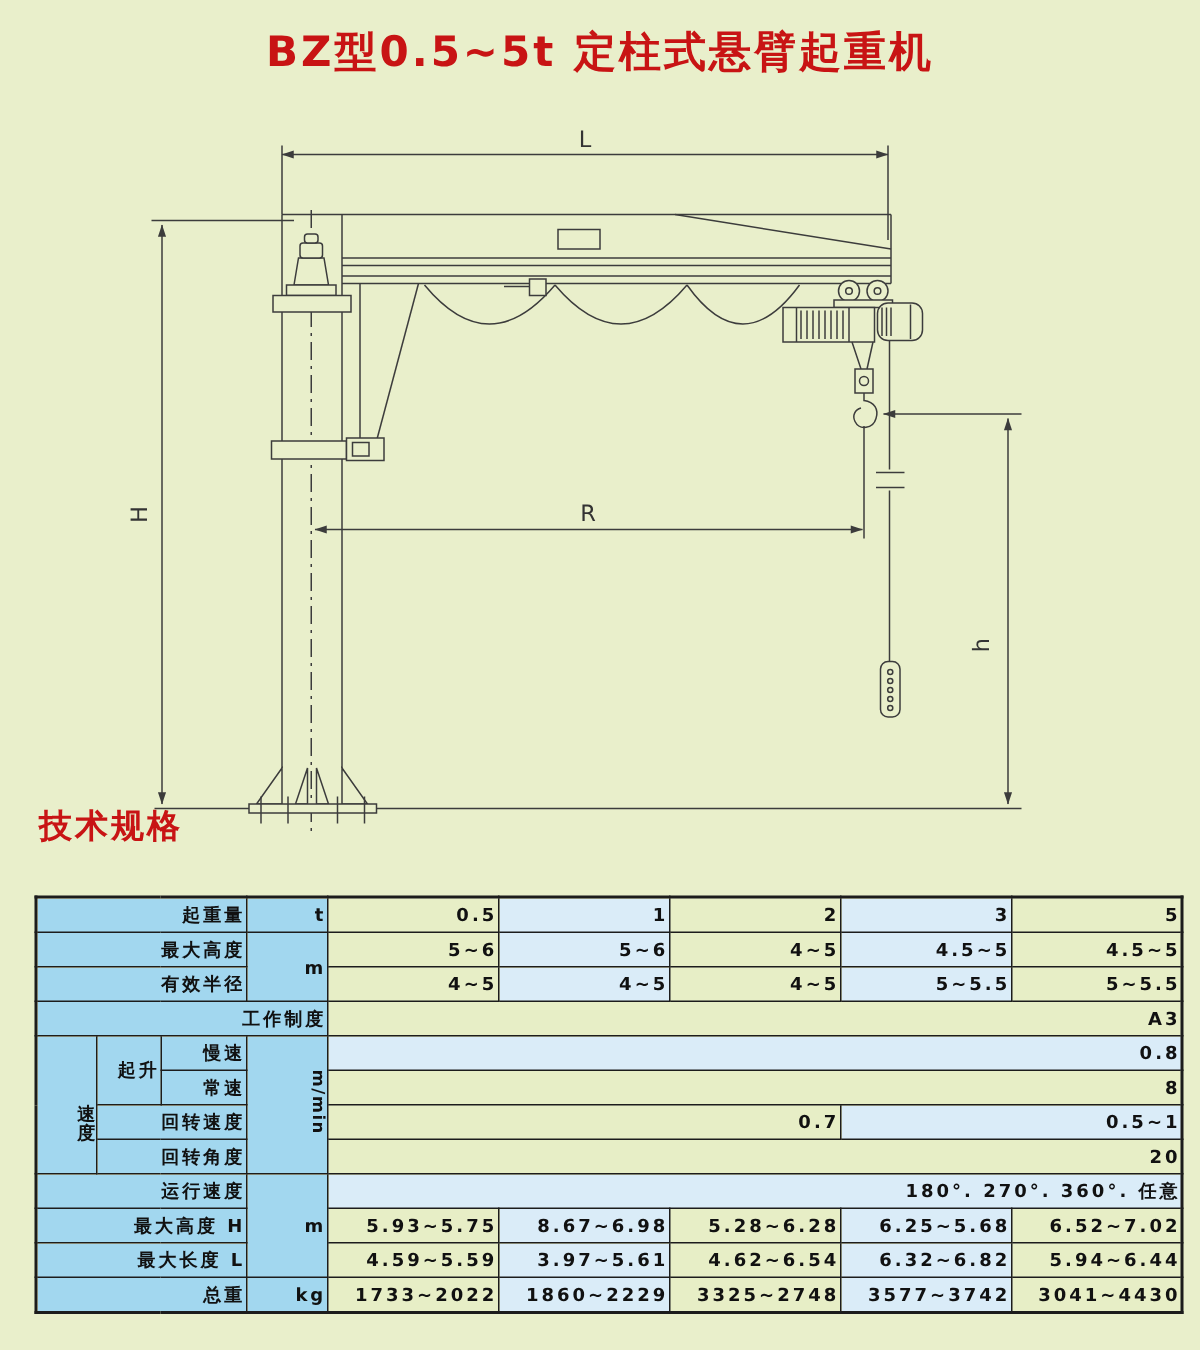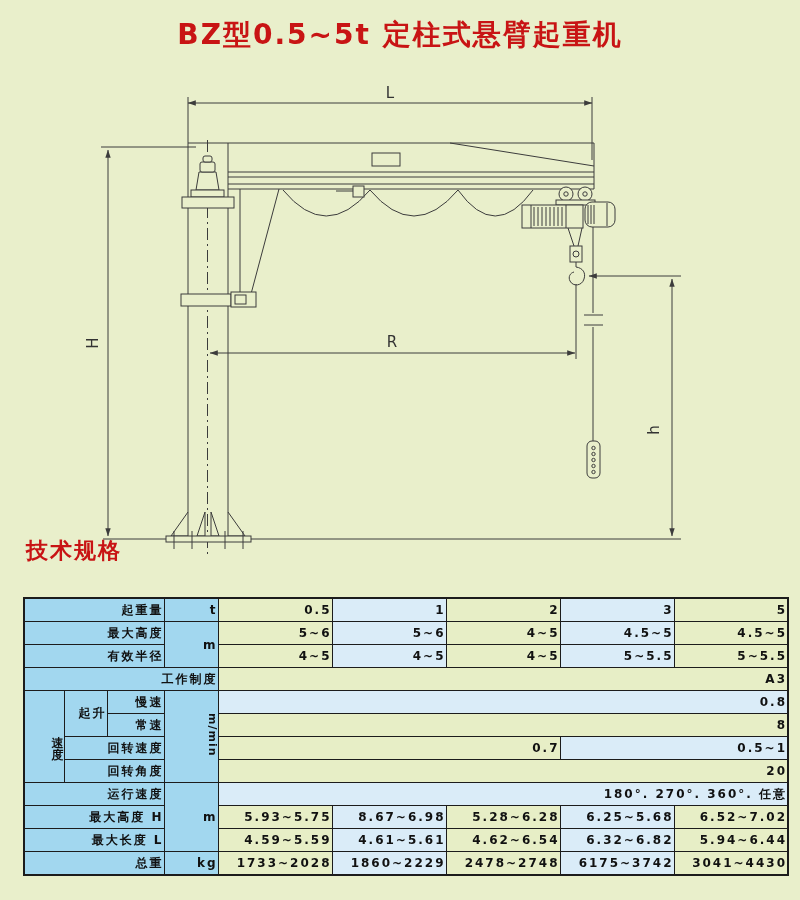--- a/index.html
+++ b/index.html
@@ -236,30 +236,30 @@
           <td colspan="3" class="ct-label"><span>最大高度 H</span></td>
           <td class="ct-g"><span>5.93~5.75</span></td>
           <td class="ct-b"><span>8.67~6.98</span></td>
           <td class="ct-g"><span>5.28~6.28</span></td>
           <td class="ct-b"><span>6.25~5.68</span></td>
           <td class="ct-g"><span>6.52~7.02</span></td>
         </tr>
         <tr>
           <td colspan="3" class="ct-label"><span>最大长度 L</span></td>
           <td class="ct-g"><span>4.59~5.59</span></td>
-          <td class="ct-b"><span>4.61~5.61</span></td>
+          <td class="ct-b"><span>3.97~5.61</span></td>
           <td class="ct-g"><span>4.62~6.54</span></td>
           <td class="ct-b"><span>6.32~6.82</span></td>
           <td class="ct-g"><span>5.94~6.44</span></td>
         </tr>
         <tr>
           <td colspan="3" class="ct-label"><span>总重</span></td>
           <td class="ct-label"><span>kg</span></td>
-          <td class="ct-g"><span>1733~2028</span></td>
+          <td class="ct-g"><span>1733~2022</span></td>
           <td class="ct-b"><span>1860~2229</span></td>
-          <td class="ct-g"><span>2478~2748</span></td>
-          <td class="ct-b"><span>6175~3742</span></td>
+          <td class="ct-g"><span>3325~2748</span></td>
+          <td class="ct-b"><span>3577~3742</span></td>
           <td class="ct-g"><span>3041~4430</span></td>
         </tr>
       </tbody>
   </table>
 
 </div>
 
 </body></html>

